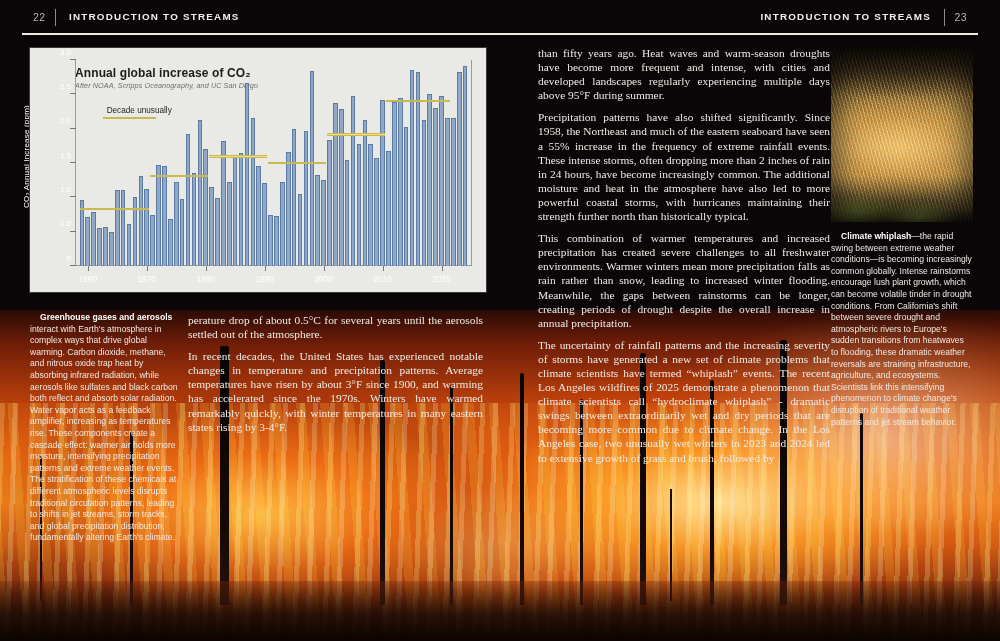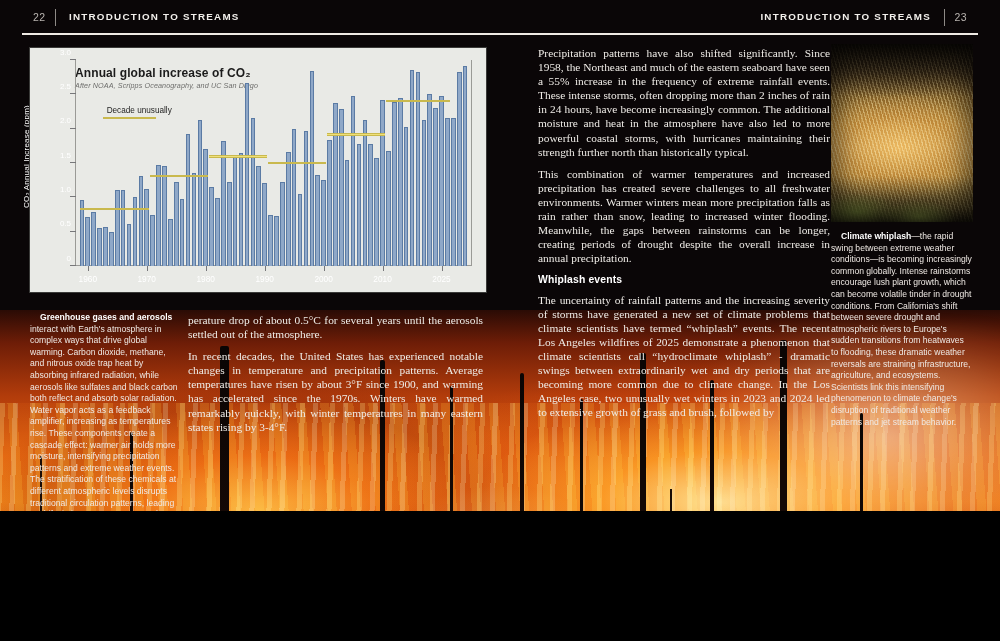--- a/index.html
+++ b/index.html
@@ -4,21 +4,21 @@
 <style>
   * { box-sizing: border-box; margin: 0; padding: 0; }
   html, body {
     width: 1000px; height: 641px;
     background: #000;
     overflow: hidden;
     font-family: "Liberation Sans", sans-serif;
   }
   #page {
     position: relative;
-    width: 1000px; height: 511px;
+    width: 1000px; height: 641px;
     background: #0a0607;
     overflow: hidden;
   }
 
   
   .fire-photo {
     position: absolute;
     left: 0; top: 310px;
     width: 1000px; height: 331px;
     overflow: hidden;
@@ -401,23 +401,23 @@
   <div class="col-sans" style="left:30px; top:312px; width:148px;">
     <b>Greenhouse gases and aerosols</b><span> interact with Earth's atmosphere in complex ways that drive global warming. Carbon dioxide, methane, and nitrous oxide trap heat by absorbing infrared radiation, while aerosols like sulfates and black carbon both reflect and absorb solar radiation. Water vapor acts as a feedback amplifier, increasing as temperatures rise. These components create a cascade effect: warmer air holds more moisture, intensifying precipitation patterns and extreme weather events. The stratification of these chemicals at different atmospheric levels disrupts traditional circulation patterns, leading to shifts in jet streams, storm tracks, and global precipitation distribution, fundamentally altering Earth's climate.</span>
   </div>
 
   <div class="col-serif" style="left:188px; top:313px; width:295px;font-family:Liberation Serif, serif;">
     <p>perature drop of about 0.5°C for several years until the aerosols settled out of the atmosphere.</p>
     <p>In recent decades, the United States has experienced notable changes in temperature and precipitation patterns. Average temperatures have risen by about 3°F since 1900, and warming has accelerated since the 1970s. Winters have warmed remarkably quickly, with winter temperatures in many eastern states rising by 3-4°F.</p>
   </div>
 
   <div class="col-serif" style="left:538px; top:46px; width:292px;">
+    <p>than fifty years ago. Heat waves and warm-season droughts have become more frequent and intense, with cities and developed landscapes regularly experiencing multiple days above 95°F during summer.</p>
     <p>Precipitation patterns have also shifted significantly. Since 1958, the Northeast and much of the eastern seaboard have seen a 55% increase in the frequency of extreme rainfall events. These intense storms, often dropping more than 2 inches of rain in 24 hours, have become increasingly common. The additional moisture and heat in the atmosphere have also led to more powerful coastal storms, with hurricanes maintaining their strength further north than historically typical.</p>
     <p>This combination of warmer temperatures and increased precipitation has created severe challenges to all freshwater environments. Warmer winters mean more precipitation falls as rain rather than snow, leading to increased winter flooding. Meanwhile, the gaps between rainstorms can be longer, creating periods of drought despite the overall increase in annual precipitation.</p>
-    <div class="subhead">Whiplash events</div>
     <p>The uncertainty of rainfall patterns and the increasing severity of storms have generated a new set of climate problems that climate scientists have termed “whiplash” events. The recent Los Angeles wildfires of 2025 demonstrate a phenomenon that climate scientists call “hydroclimate whiplash” - dramatic swings between extraordinarily wet and dry periods that are becoming more common due to climate change. In the Los Angeles case, two unusually wet winters in 2023 and 2024 led to extensive growth of grass and brush, followed by</p>
   </div>
 
   <div class="grass-photo">
     <div class="grass-bg"></div>
     <div class="grass-blades"></div>
     <div class="grass-dark-top"></div>
     <div class="grass-green"></div>
     <div class="vignette"></div>
   </div>

